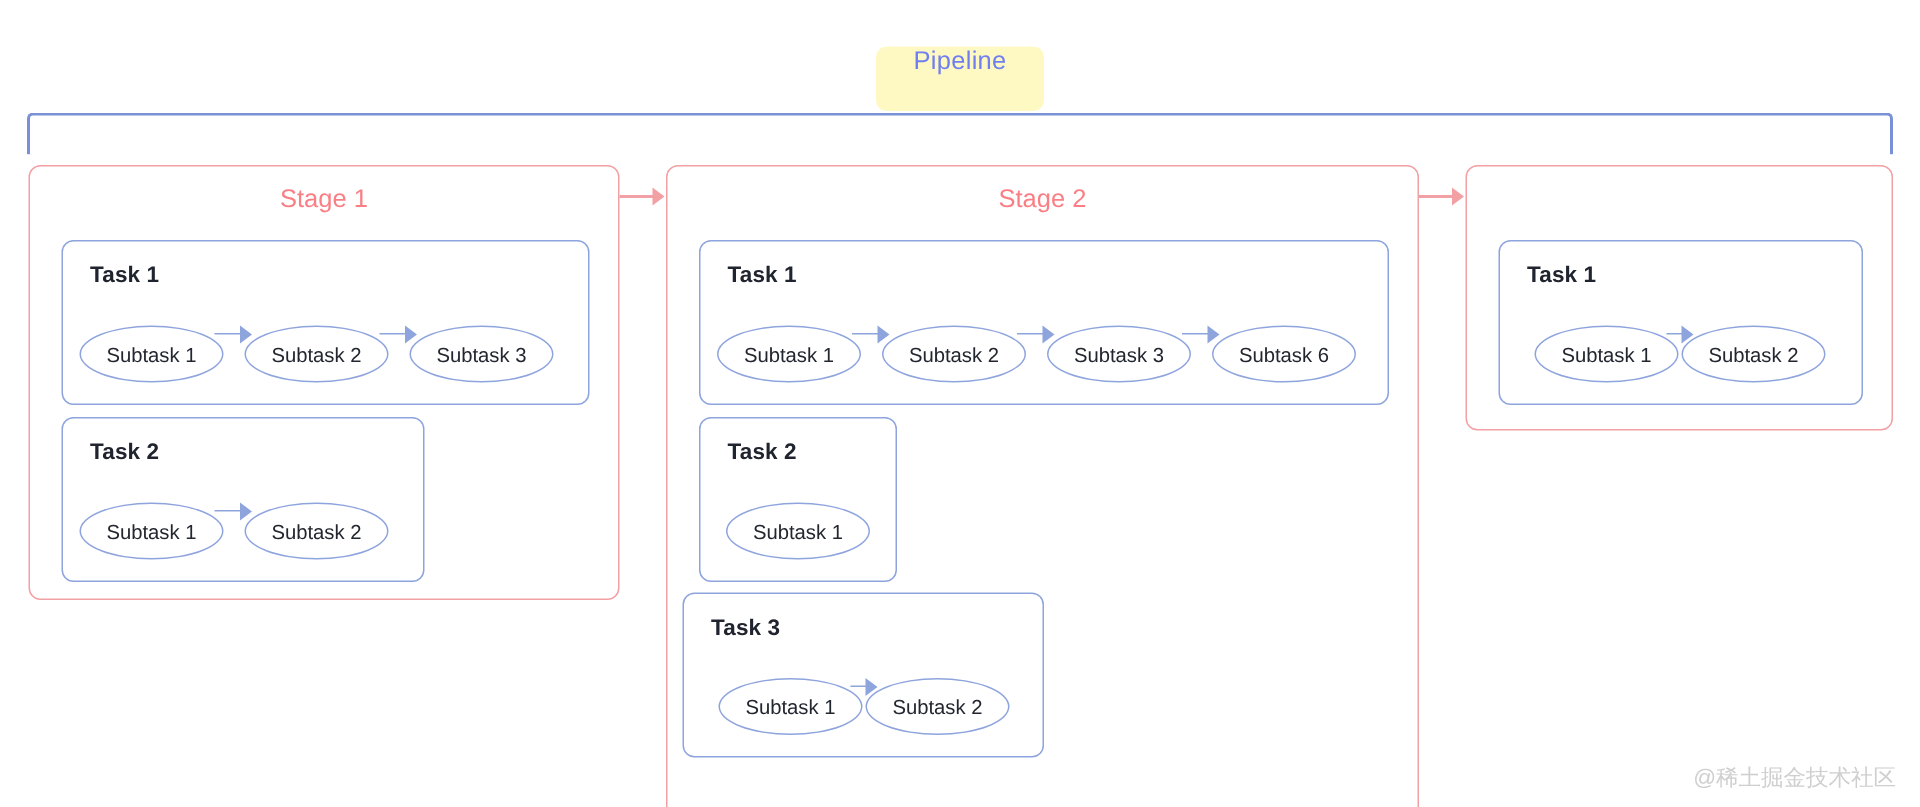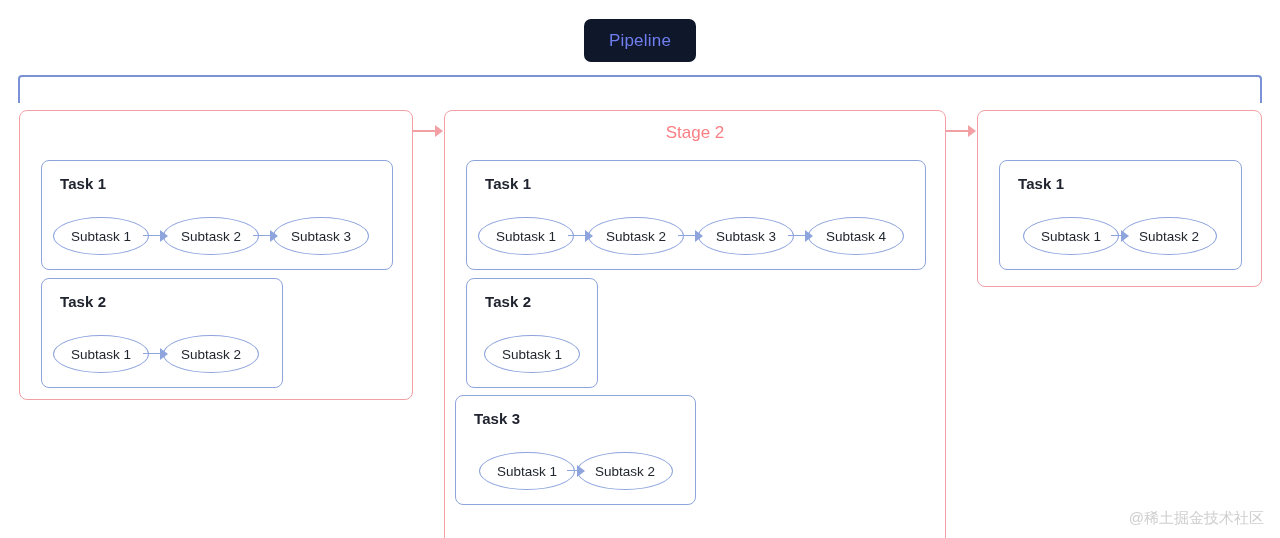--- a/index.html
+++ b/index.html
@@ -14,27 +14,27 @@
     height: 538px;
     position: relative;
     overflow: hidden;
     color: #1f2430;
   }
 
   
   #pipeline-chip {
     position: absolute;
     left: 584px;
-    top: 19px;
+    top: 31px;
     width: 112px;
     height: 43px;
-    background: #0f172a;
+    background: #fef9c3;
     border-radius: 7px;
     display: flex;
-    align-items: center;
+    align-items: flex-start;
     justify-content: center;
   }
   #pipeline-chip .chip-label {
     font-size: 17px;
     color: #6f7ef0;
     letter-spacing: 0.2px;
   }
 
   
   #pipeline-bracket {
@@ -120,21 +120,20 @@
     font-size: 15px;
     font-weight: bold;
     color: #20242f;
     letter-spacing: 0.1px;
   }
   .subtask-row {
     position: absolute;
     left: 14px;
     bottom: 14px;
     display: flex;
-    align-items: center;
   }
 
   
   .subtask {
     width: 96px;
     height: 38px;
     border: 1.4px solid #8ea4dd;
     border-radius: 50%;
     background: #ffffff;
     box-sizing: border-box;
@@ -191,20 +190,21 @@
 </head>
 <body>
 
 <div id="pipeline-chip">
   <span class="chip-label">Pipeline</span>
 </div>
 
 <div id="pipeline-bracket"></div>
 
 <div class="stage" id="stage-1">
+  <div class="stage-title">Stage 1</div>
 
   <div class="task" style="left:21px; top:49px; width:352px; height:110px;">
     <div class="task-title">Task 1</div>
     <div class="subtask-row" style="left:11px;">
       <div class="subtask">Subtask 1</div>
       <div class="subtask-arrow">
           <span class="line"></span>
           <span class="head"></span>
         </div>
       <div class="subtask">Subtask 2</div>
@@ -248,21 +248,21 @@
       <div class="subtask">Subtask 2</div>
       <div class="subtask-arrow">
           <span class="line"></span>
           <span class="head"></span>
         </div>
       <div class="subtask">Subtask 3</div>
       <div class="subtask-arrow">
           <span class="line"></span>
           <span class="head"></span>
         </div>
-      <div class="subtask">Subtask 4</div>
+      <div class="subtask">Subtask 6</div>
     </div>
   </div>
 
   <div class="task" style="left:21px; top:167px; width:132px; height:110px;">
     <div class="task-title">Task 2</div>
     <div class="subtask-row" style="left:17px;">
       <div class="subtask">Subtask 1</div>
     </div>
   </div>
 

